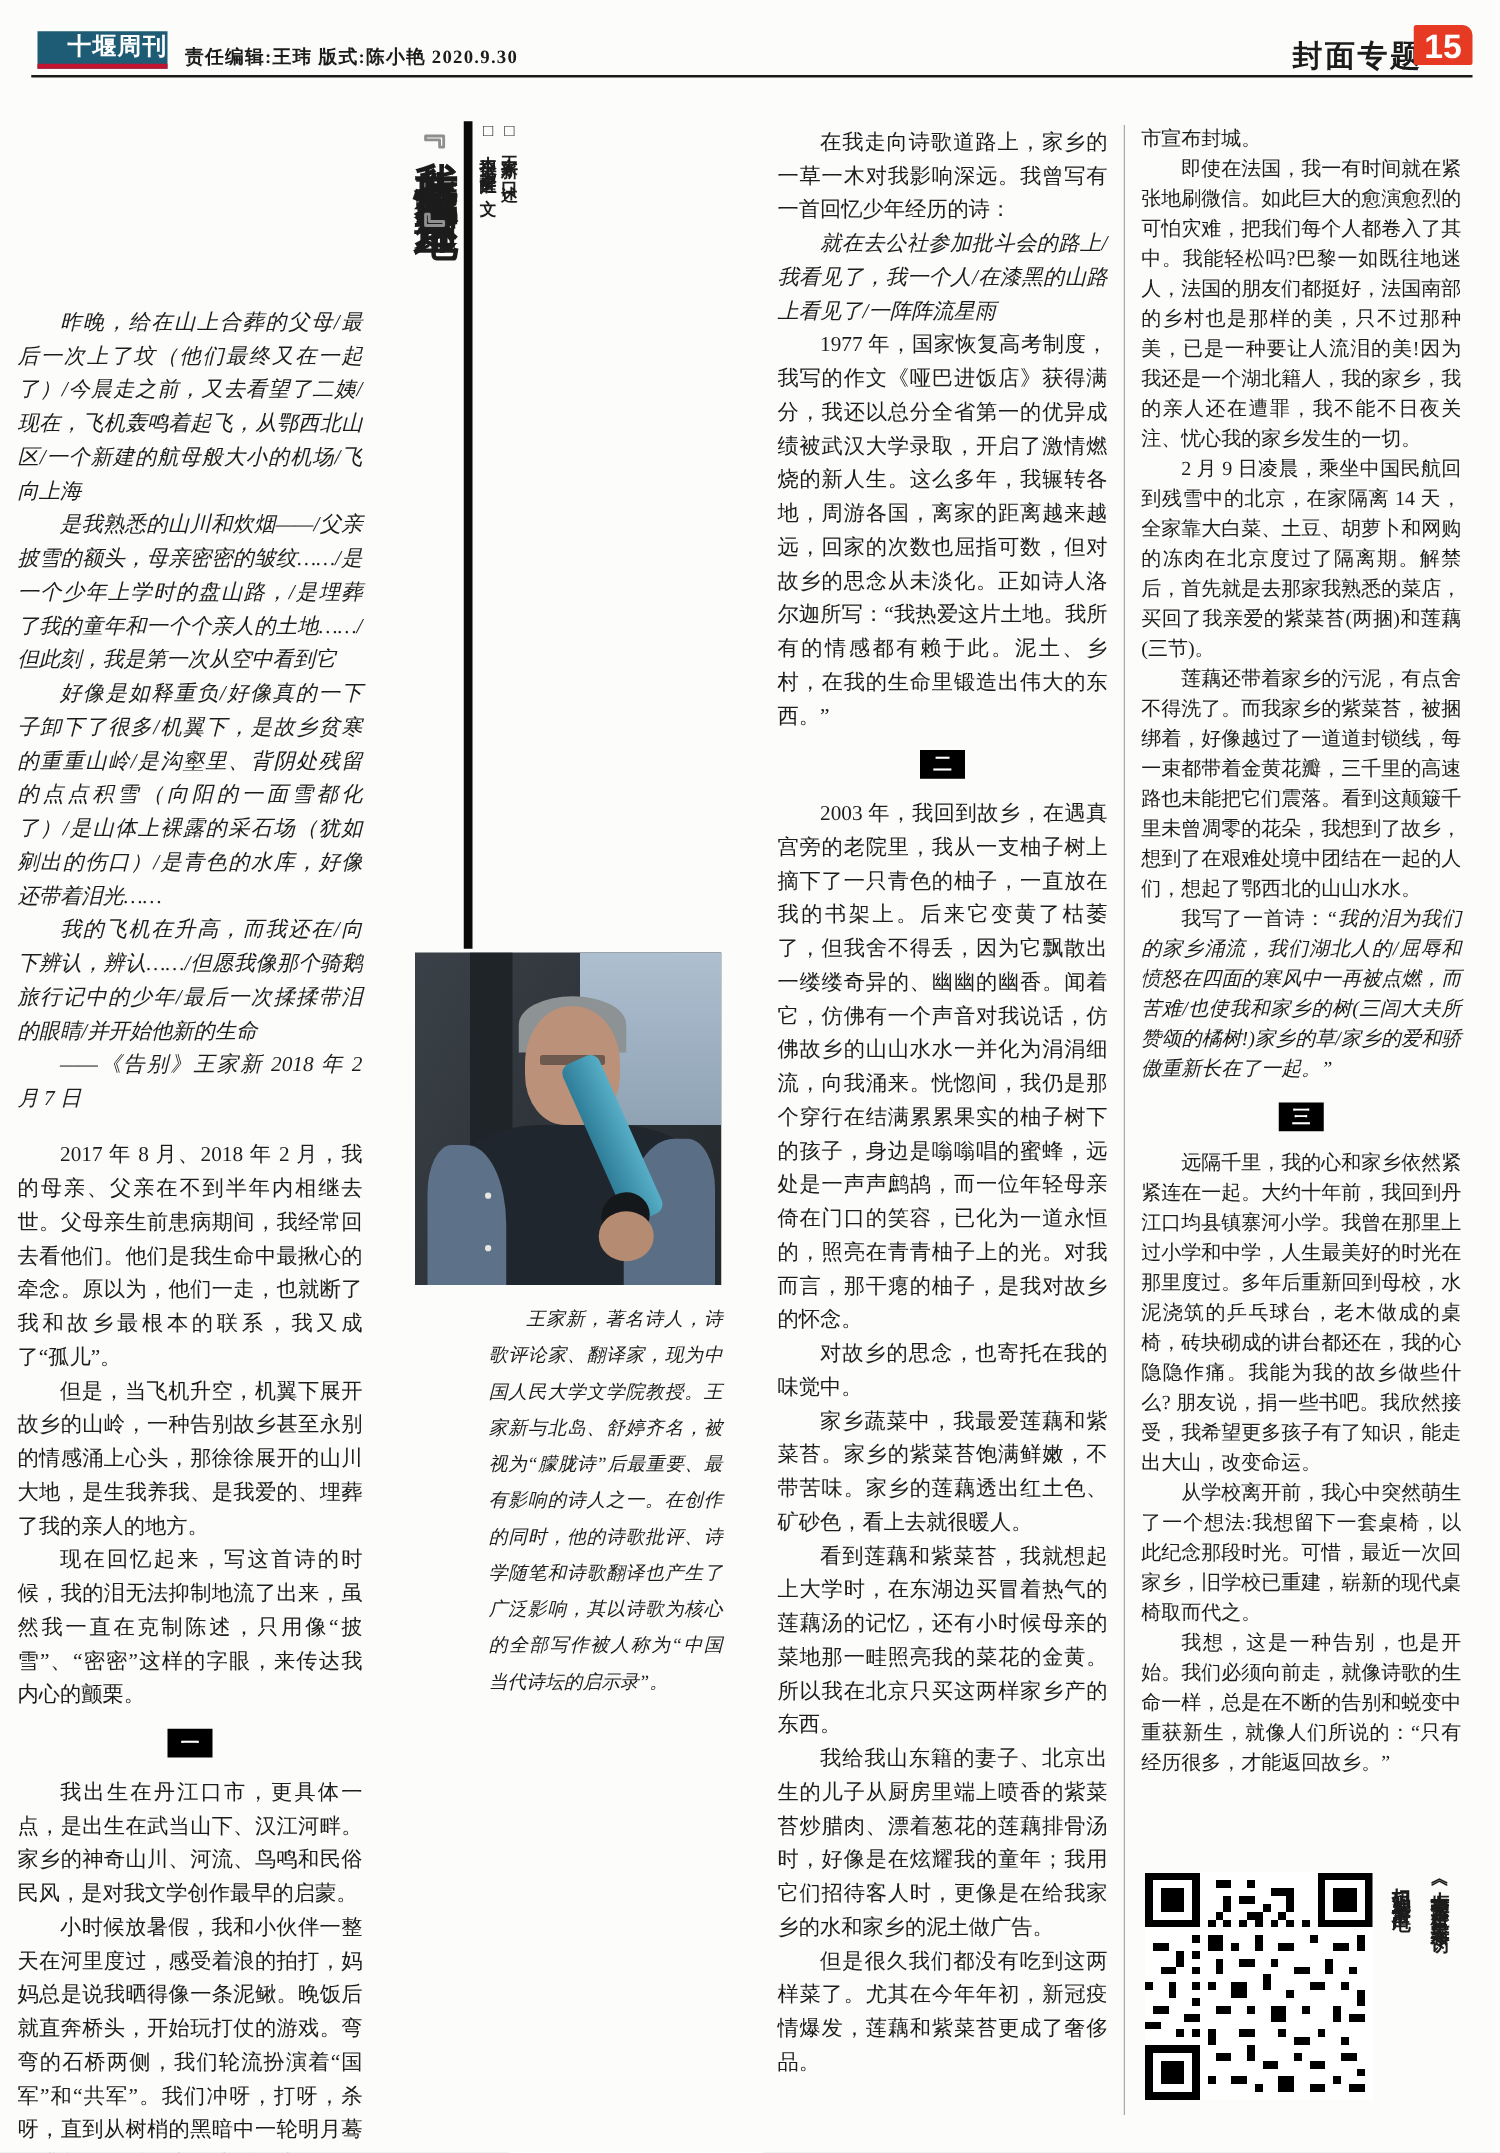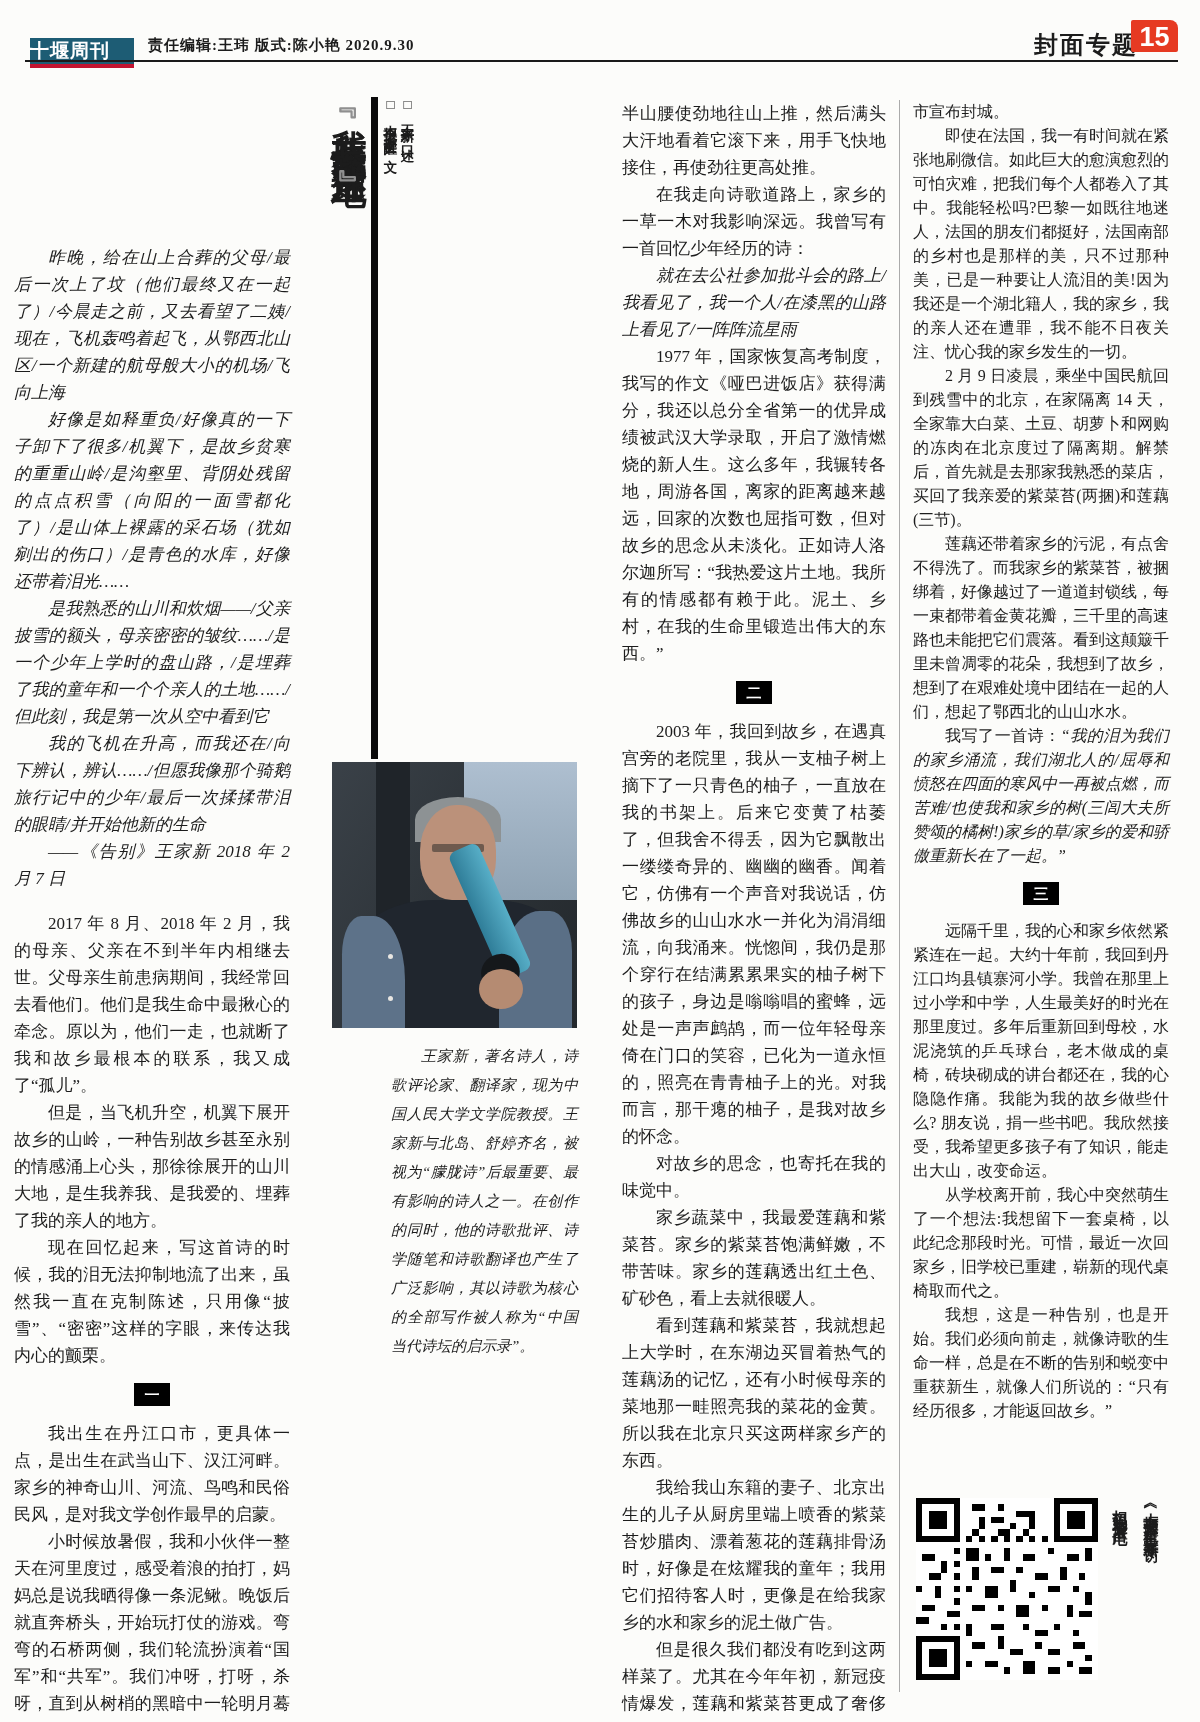--- a/index.html
+++ b/index.html
@@ -5,21 +5,21 @@
   html,body { margin:0; padding:0; background:#e8e8e8; }
   .page {
     position:relative; width:1200px; height:1722px; margin:0 auto;
     background:#fcfcfa; overflow:hidden;
     font-family:"Liberation Serif","DejaVu Serif",serif; color:#1c1c1c;
   }
   
   .masthead {
     position:absolute; left:30px; top:25px; width:104px; height:26px;
     color:#fff; font-weight:bold; font-size:19px; line-height:26px;
-    text-align:left; letter-spacing:1px;margin-top:13px;
+    text-align:right; letter-spacing:1px;
   }
   .editor-line {
     position:absolute; left:148px; top:36px; font-size:15px;
     font-weight:bold; letter-spacing:1px;
   }
   .section-label {
     position:absolute; left:1034px; top:29px; font-size:24px; font-weight:bold;
     font-family:"Liberation Sans","DejaVu Sans",sans-serif; letter-spacing:2px;
   }
   .page-num {
@@ -95,22 +95,22 @@
 <div class="page">
 
   <div class="masthead" style="background:#1d5c74; border-bottom:4px solid #c11430;">十堰周刊</div>
   <div class="editor-line">责任编辑:王玮  版式:陈小艳  2020.9.30</div>
   <div class="section-label">封面专题</div>
   <div class="page-num" style="background:#e63a22;">15</div>
   <div class="header-rule"></div>
 
   <div class="col col1">
     <p class="kai">昨晚，给在山上合葬的父母/最后一次上了坟（他们最终又在一起了）/今晨走之前，又去看望了二姨/现在，飞机轰鸣着起飞，从鄂西北山区/一个新建的航母般大小的机场/飞向上海</p>
+    <p class="kai">是我熟悉的山川和炊烟——/父亲披雪的额头，母亲密密的皱纹……/是一个少年上学时的盘山路，/是埋葬了我的童年和一个个亲人的土地……/但此刻，我是第一次从空中看到它</p>
     <p class="kai">好像是如释重负/好像真的一下子卸下了很多/机翼下，是故乡贫寒的重重山岭/是沟壑里、背阴处残留的点点积雪（向阳的一面雪都化了）/是山体上裸露的采石场（犹如剜出的伤口）/是青色的水库，好像还带着泪光……</p>
-    <p class="kai">是我熟悉的山川和炊烟——/父亲披雪的额头，母亲密密的皱纹……/是一个少年上学时的盘山路，/是埋葬了我的童年和一个个亲人的土地……/但此刻，我是第一次从空中看到它</p>
     <p class="kai">我的飞机在升高，而我还在/向下辨认，辨认……/但愿我像那个骑鹅旅行记中的少年/最后一次揉揉带泪的眼睛/并开始他新的生命</p>
     <p class="kai attribution">——《告别》王家新  2018 年 2 月 7 日</p>
     <p style="margin-top:18px;">2017 年 8 月、2018 年 2 月，我的母亲、父亲在不到半年内相继去世。父母亲生前患病期间，我经常回去看他们。他们是我生命中最揪心的牵念。原以为，他们一走，也就断了我和故乡最根本的联系，我又成了“孤儿”。</p>
     <p>但是，当飞机升空，机翼下展开故乡的山岭，一种告别故乡甚至永别的情感涌上心头，那徐徐展开的山川大地，是生我养我、是我爱的、埋葬了我的亲人的地方。</p>
     <p>现在回忆起来，写这首诗的时候，我的泪无法抑制地流了出来，虽然我一直在克制陈述，只用像“披雪”、“密密”这样的字眼，来传达我内心的颤栗。</p>
     <div class="marker">一</div>
     <p>我出生在丹江口市，更具体一点，是出生在武当山下、汉江河畔。家乡的神奇山川、河流、鸟鸣和民俗民风，是对我文学创作最早的启蒙。</p>
     <p>小时候放暑假，我和小伙伴一整天在河里度过，感受着浪的拍打，妈妈总是说我晒得像一条泥鳅。晚饭后就直奔桥头，开始玩打仗的游戏。弯弯的石桥两侧，我们轮流扮演着“国军”和“共军”。我们冲呀，打呀，杀呀，直到从树梢的黑暗中一轮明月蓦然升起。然后几声狗吠后，小朋友们一个个被大人们揪着耳朵带回家去。</p>
 
   </div>
@@ -137,21 +137,20 @@
     <div class="btn2"></div>
     <div class="mic"></div>
     <div class="micTip"></div>
     <div class="hand"></div>
   </div>
   <div class="caption">
     <p class="kai">王家新，著名诗人，诗歌评论家、翻译家，现为中国人民大学文学院教授。王家新与北岛、舒婷齐名，被视为“朦胧诗”后最重要、最有影响的诗人之一。在创作的同时，他的诗歌批评、诗学随笔和诗歌翻译也产生了广泛影响，其以诗歌为核心的全部写作被人称为“中国当代诗坛的启示录”。</p>
   </div>
 
   <div class="col col3">
-    <p style="text-indent:0;">半山腰使劲地往山上推，然后满头大汗地看着它滚下来，用手飞快地接住，再使劲往更高处推。</p>
     <p>在我走向诗歌道路上，家乡的一草一木对我影响深远。我曾写有一首回忆少年经历的诗：</p>
     <p class="kai">就在去公社参加批斗会的路上/我看见了，我一个人/在漆黑的山路上看见了/一阵阵流星雨</p>
     <p>1977 年，国家恢复高考制度，我写的作文《哑巴进饭店》获得满分，我还以总分全省第一的优异成绩被武汉大学录取，开启了激情燃烧的新人生。这么多年，我辗转各地，周游各国，离家的距离越来越远，回家的次数也屈指可数，但对故乡的思念从未淡化。正如诗人洛尔迦所写：“我热爱这片土地。我所有的情感都有赖于此。泥土、乡村，在我的生命里锻造出伟大的东西。”</p>
     <div class="marker">二</div>
     <p>2003 年，我回到故乡，在遇真宫旁的老院里，我从一支柚子树上摘下了一只青色的柚子，一直放在我的书架上。后来它变黄了枯萎了，但我舍不得丢，因为它飘散出一缕缕奇异的、幽幽的幽香。闻着它，仿佛有一个声音对我说话，仿佛故乡的山山水水一并化为涓涓细流，向我涌来。恍惚间，我仍是那个穿行在结满累累果实的柚子树下的孩子，身边是嗡嗡唱的蜜蜂，远处是一声声鹧鸪，而一位年轻母亲倚在门口的笑容，已化为一道永恒的，照亮在青青柚子上的光。对我而言，那干瘪的柚子，是我对故乡的怀念。</p>
     <p>对故乡的思念，也寄托在我的味觉中。</p>
     <p>家乡蔬菜中，我最爱莲藕和紫菜苔。家乡的紫菜苔饱满鲜嫩，不带苦味。家乡的莲藕透出红土色、矿砂色，看上去就很暖人。</p>
     <p>看到莲藕和紫菜苔，我就想起上大学时，在东湖边买冒着热气的莲藕汤的记忆，还有小时候母亲的菜地那一畦照亮我的菜花的金黄。所以我在北京只买这两样家乡产的东西。</p>
     <p>我给我山东籍的妻子、北京出生的儿子从厨房里端上喷香的紫菜苔炒腊肉、漂着葱花的莲藕排骨汤时，好像是在炫耀我的童年；我用它们招待客人时，更像是在给我家乡的水和家乡的泥土做广告。</p>
     <p>但是很久我们都没有吃到这两样菜了。尤其在今年年初，新冠疫情爆发，莲藕和紫菜苔更成了奢侈品。</p>

